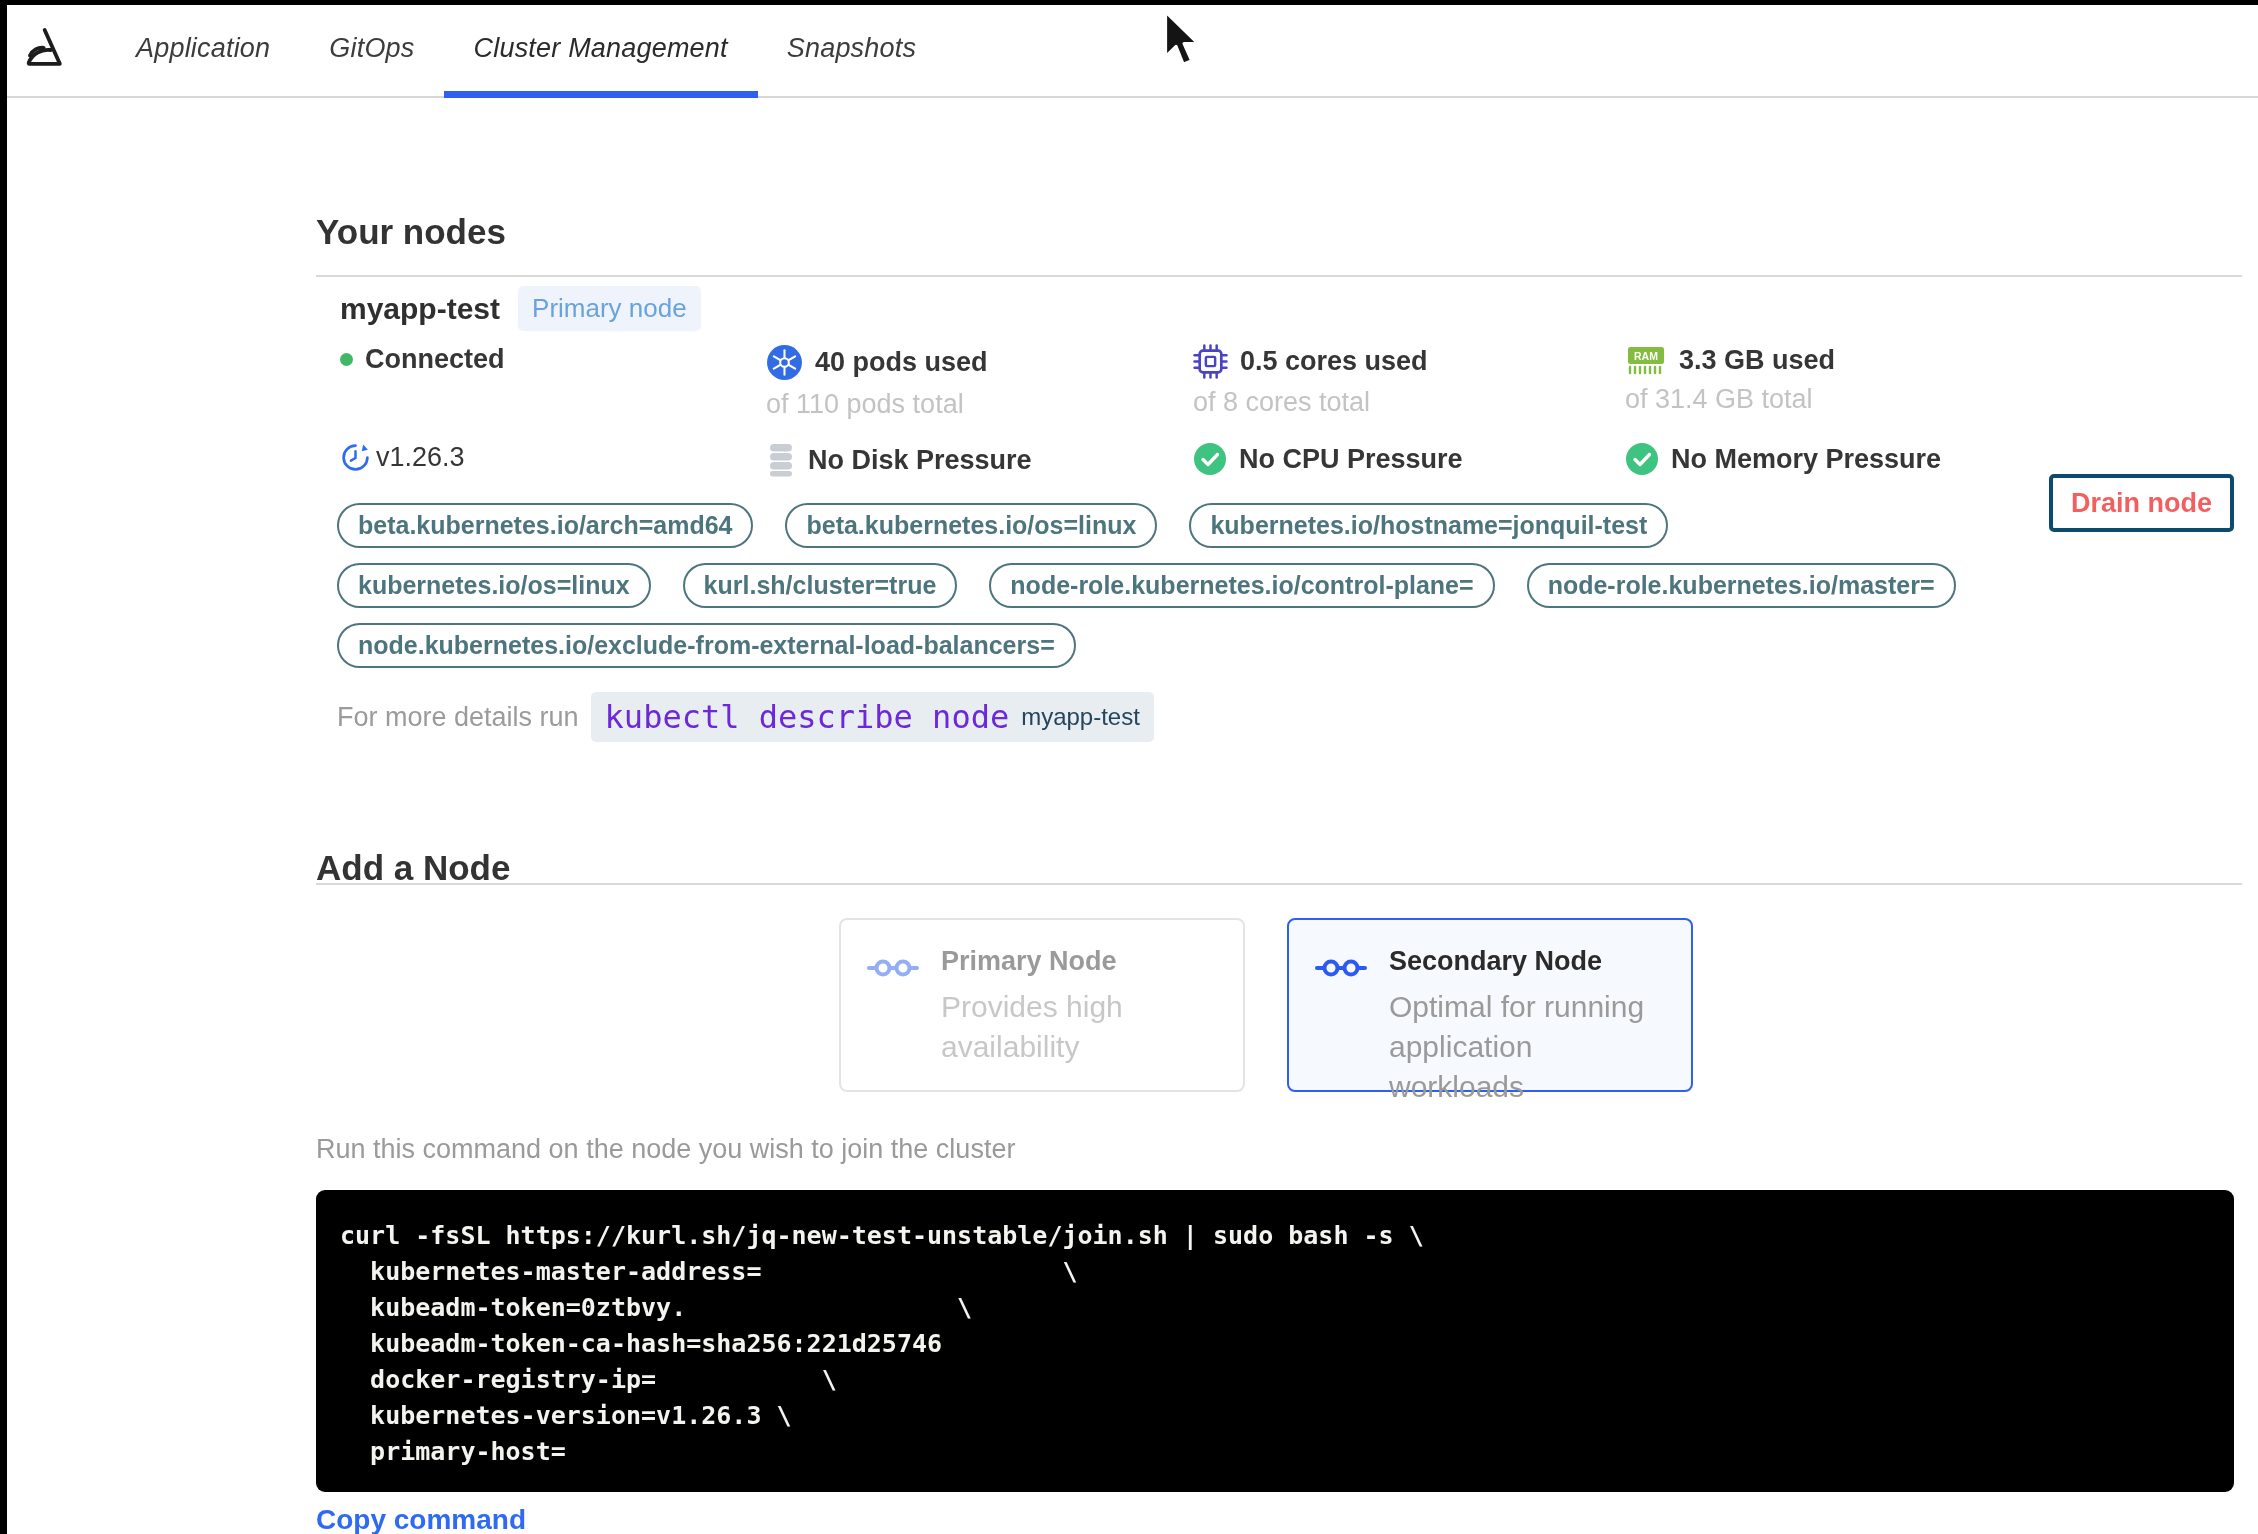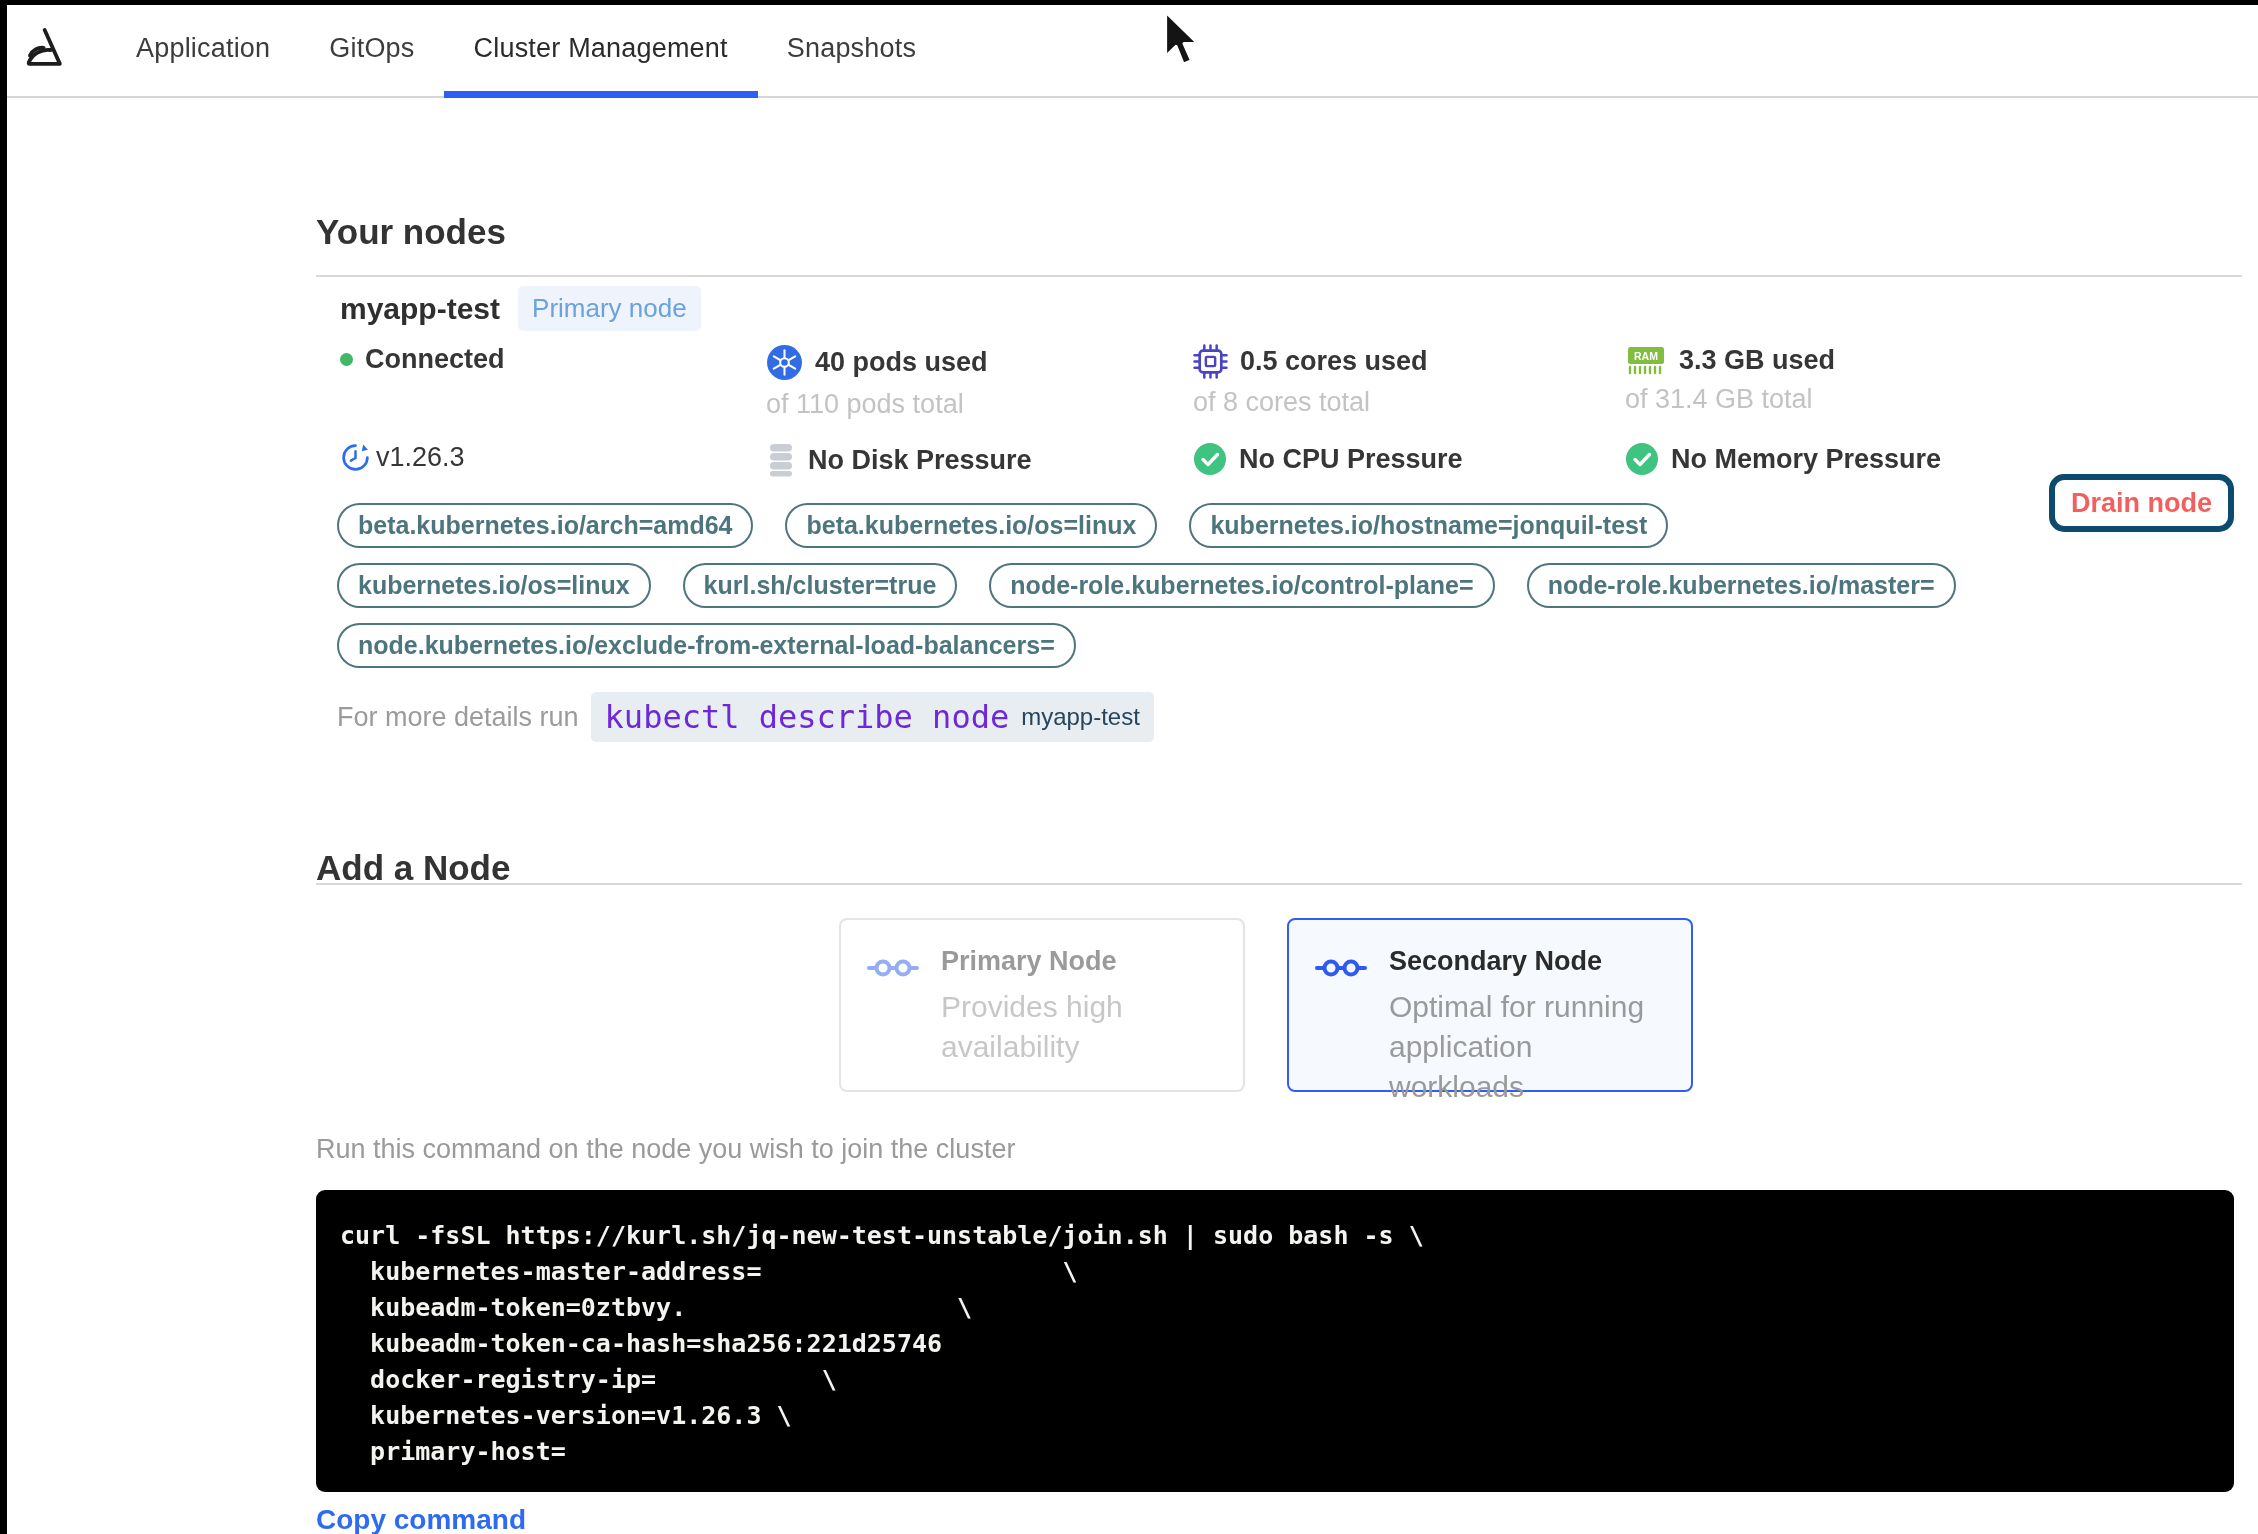--- a/index.html
+++ b/index.html
@@ -7,21 +7,21 @@
   body {
     position:relative; background:#ffffff; overflow:hidden;
     font-family:"Liberation Sans","DejaVu Sans",sans-serif; color:#323232;
     -webkit-font-smoothing:antialiased;
   }
   .edge-top { position:absolute; left:0; top:0; width:2258px; height:5px; background:#000; z-index:60; }
   .edge-left { position:absolute; left:0; top:0; width:7px; height:1534px; background:#000; z-index:60; }
 
   
   .header { position:absolute; left:0; top:0; width:2258px; height:98px; background:#fff;
-            border-bottom:2px solid #d6d6d6; display:flex; align-items:stretch; z-index:10; }
+            border-bottom:2px solid #d6d6d6; display:flex; align-items:stretch; z-index:10;font-style:italic; }
   .logo-wrap { width:136px; display:flex; align-items:center; padding-left:24px; }
   .nav { display:flex; align-items:stretch; gap:59px; }
   .tab { position:relative; display:flex; align-items:center; font-size:27px; font-weight:500;
          color:#3c3c3c; cursor:pointer; letter-spacing:0.2px; }
   .tab.active { color:#2b2b2b; font-weight:500; }
   .tab-underline { position:absolute; left:-30px; right:-30px; bottom:-2px; height:7px; background:#2e5ff2; }
 
   .cursor { position:absolute; left:1162px; top:10px; z-index:70; }
 
   
@@ -35,21 +35,21 @@
                    padding:7px 14px; border-radius:5px; }
 
   .stats-row { position:absolute; left:340px; }
   .stat-cell { position:absolute; top:16px; }
   .stat-main { display:flex; align-items:center; gap:12px; font-size:27px; font-weight:600; color:#363636; white-space:nowrap; }
   .stat-main.tight { gap:5px; font-weight:400; }
   .stat-sub { margin-top:8px; font-size:27px; color:#c3c3c3; font-weight:500; white-space:nowrap; }
   .dot { width:13px; height:13px; border-radius:50%; background:#41b865; }
 
   .drain-btn { position:absolute; left:2049px; top:474px; width:185px; height:58px; background:#fff;
-               border:6px solid #0c4a6e; border-radius:15px; color:#f25f5f; font-size:27px; font-weight:700;
+               border:4px solid #0c4a6e; border-radius:5px; color:#f25f5f; font-size:27px; font-weight:700;
                display:flex; align-items:center; justify-content:center; cursor:pointer;
                font-family:"Liberation Sans","DejaVu Sans",sans-serif; }
 
   .tag-row { position:absolute; left:337px; display:flex; gap:32px; }
   .tag { height:45px; line-height:41px; padding:0 19px; border:2px solid #4d757d; border-radius:23px;
          color:#4d757d; font-size:25px; font-weight:600; white-space:nowrap; background:#fff; }
 
   .details-line { position:absolute; left:337px; top:692px; display:flex; align-items:center; gap:12px; }
   .details-prefix { font-size:27px; color:#9b9b9b; }
   .code-chip { background:#e7edf0; border-radius:5px; padding:6px 14px; display:flex; align-items:center; gap:12px; }

